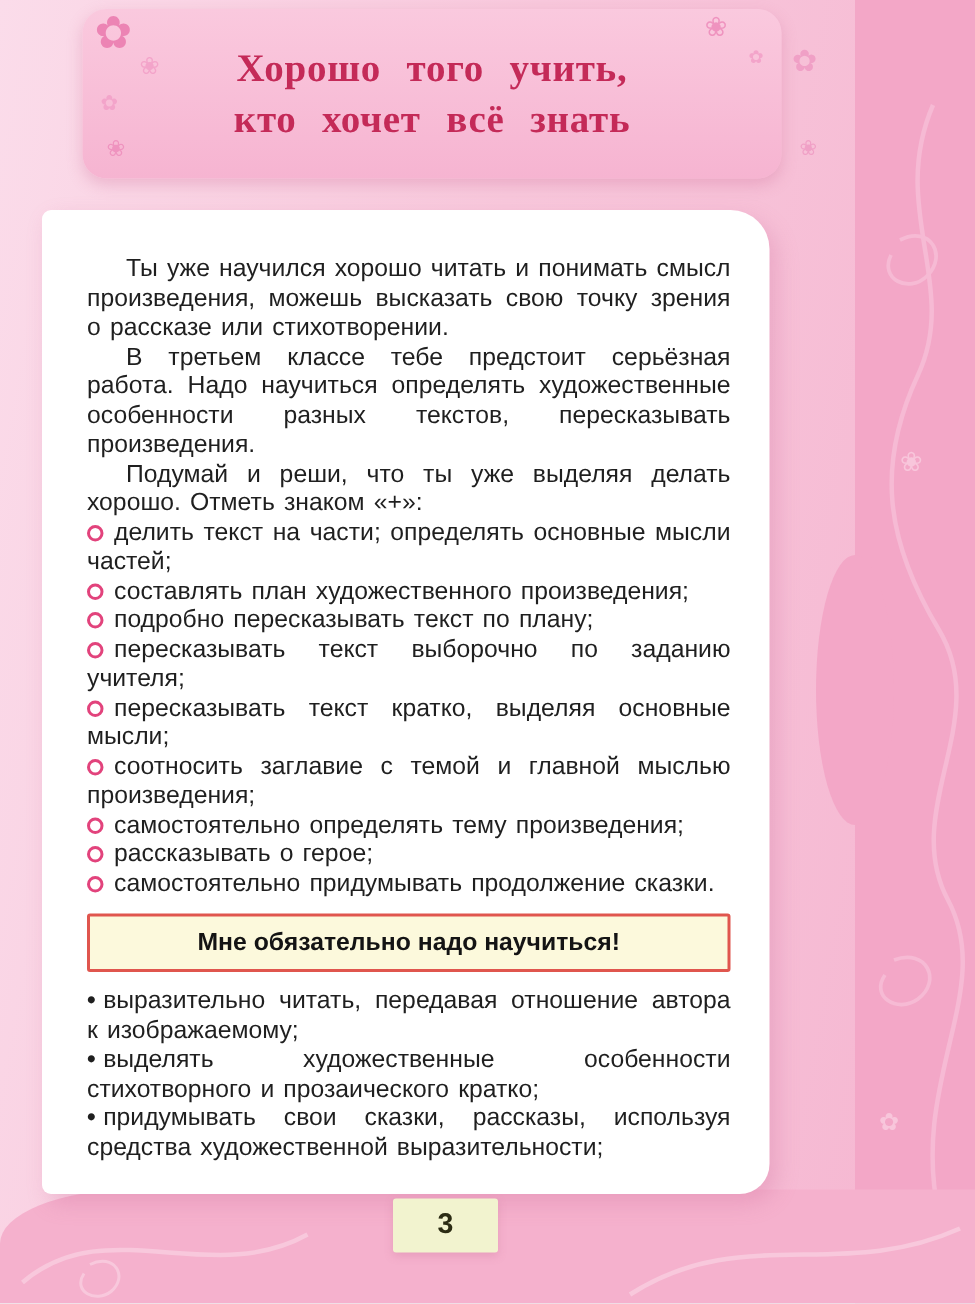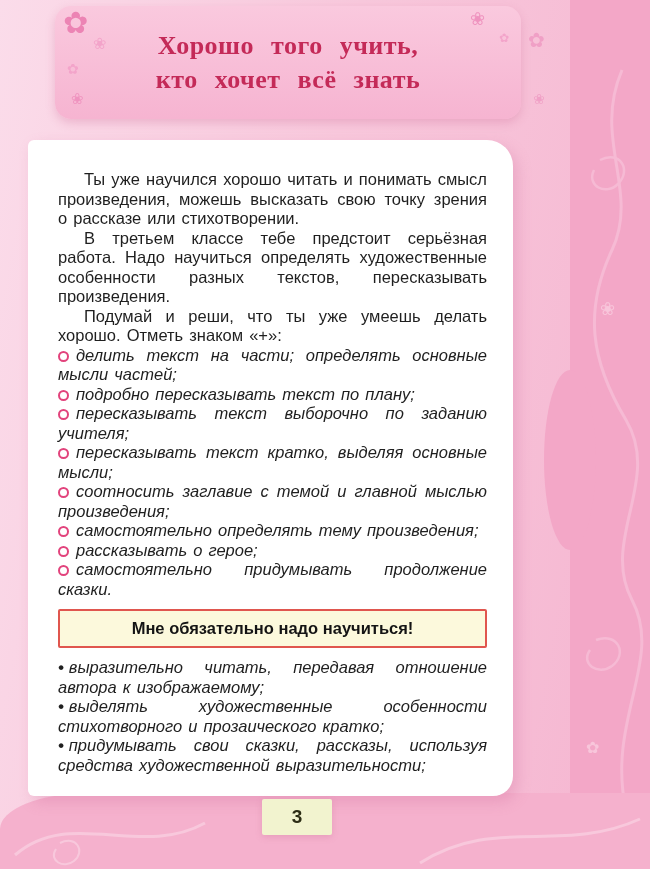--- a/index.html
+++ b/index.html
@@ -28,21 +28,21 @@
     box-shadow:0 4px 10px rgba(205,105,150,.30); }
   .title { margin-top:23px; text-align:center; font-family:Liberation Serif, serif; font-weight:bold;
     font-size:26px; line-height:1.3; color:#c42a58; word-spacing:10px; letter-spacing:.5px; }
 
   .floret { position:absolute; font-family:"DejaVu Sans", sans-serif; line-height:1; pointer-events:none; }
 
   
   .para { font-size:16.5px; line-height:19.5px; text-align:justify; color:#1f1f1f; word-spacing:1.5px; }
   .indent { text-indent:26px; }
 
-  ul { list-style:none;font-style:italic; }
+  ul { list-style:none; }
   .skills li, .goals li { font-size:16.5px; line-height:19.5px; text-align:justify; color:#1f1f1f; word-spacing:1.5px; }
   .circle { display:inline-block; width:11px; height:11px; border:2px solid #e2437c; border-radius:50%;
     margin-right:7px; vertical-align:-1px; background:#fff; }
   .dot { font-weight:bold; margin-right:5px; }
 
   .callout { margin:10px 0; border:2px solid #e0564e; background:#fcf9dc; text-align:center;
     padding:8px 26px; font-weight:bold; font-size:16.5px; color:#141414; border-radius:2px; }
 
   .page-num { position:absolute; left:262px; top:799px; width:70px; height:36px; background:#f2f3cf;
     display:flex; align-items:center; justify-content:center; font-weight:bold; font-size:19px;
@@ -68,24 +68,25 @@
       <path d="M15 62 C 70 14, 140 66, 205 30" stroke="#f8c8dc" stroke-width="3" fill="none"></path>
       <path d="M420 70 C 495 22, 560 62, 640 26" stroke="#f8c8dc" stroke-width="3" fill="none"></path>
       <path d="M60 50 c 16 -8 26 8 14 18 c -10 8 -26 0 -18 -12" stroke="#f8c8dc" stroke-width="2" fill="none"></path>
     </svg>
   </div>
 
   <div class="sheet">
 
     <p class="para indent">Ты уже научился хорошо читать и понимать смысл произведения, можешь высказать свою точку зрения о рассказе или стихотворении.</p>
     <p class="para indent">В третьем классе тебе предстоит серьёзная работа. Надо научиться определять художественные особенности разных текстов, пересказывать произведения.</p>
-    <p class="para indent">Подумай и реши, что ты уже умеешь делать хорошо. Отметь знаком «+»:</p>
+    <p class="para indent">Подумай и реши, что ты уже выделяя делать хорошо. Отметь знаком «+»:</p>
 
     <ul class="skills">
       <li><span class="circle"></span><span>делить текст на части; определять основные мысли частей;</span></li>
+      <li><span class="circle"></span><span>составлять план художественного произведения;</span></li>
       <li><span class="circle"></span><span>подробно пересказывать текст по плану;</span></li>
       <li><span class="circle"></span><span>пересказывать текст выборочно по заданию учителя;</span></li>
       <li><span class="circle"></span><span>пересказывать текст кратко, выделяя основные мысли;</span></li>
       <li><span class="circle"></span><span>соотносить заглавие с темой и главной мыслью произведения;</span></li>
       <li><span class="circle"></span><span>самостоятельно определять тему произведения;</span></li>
       <li><span class="circle"></span><span>рассказывать о герое;</span></li>
       <li><span class="circle"></span><span>самостоятельно придумывать продолжение сказки.</span></li>
     </ul>
 
     <div class="callout">

